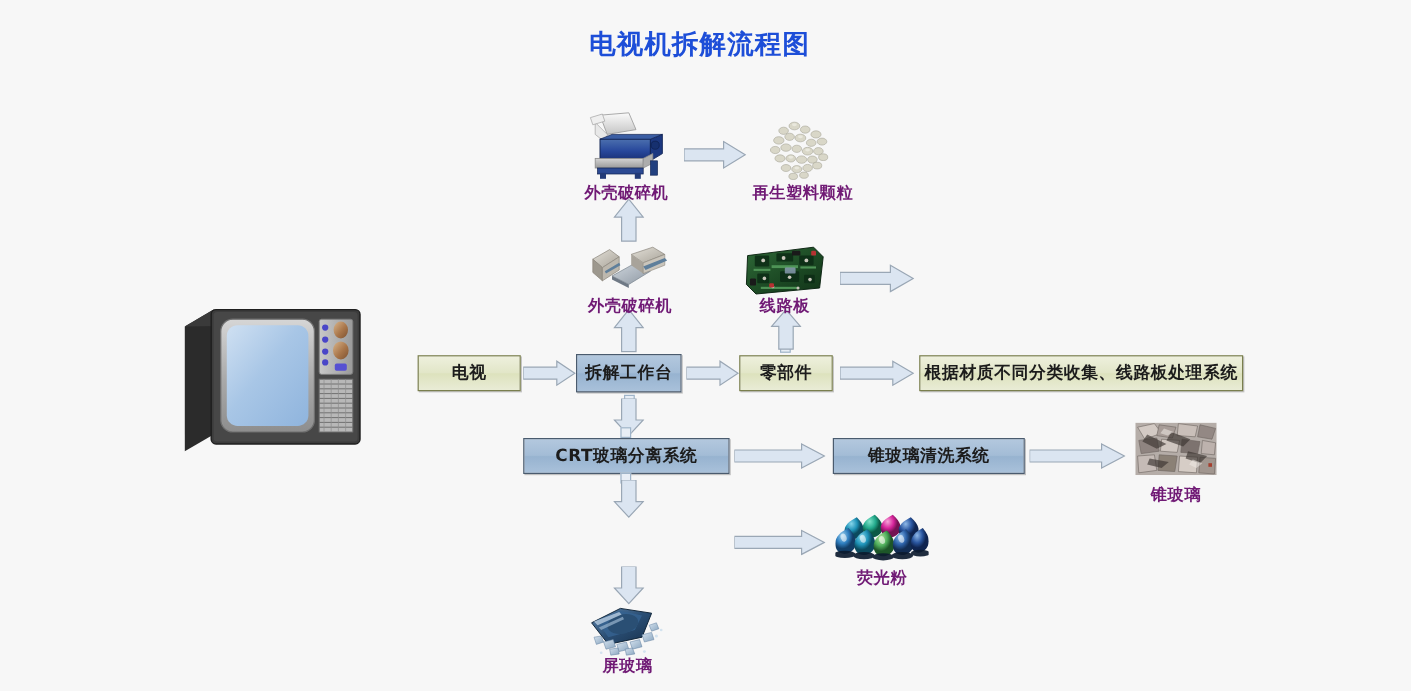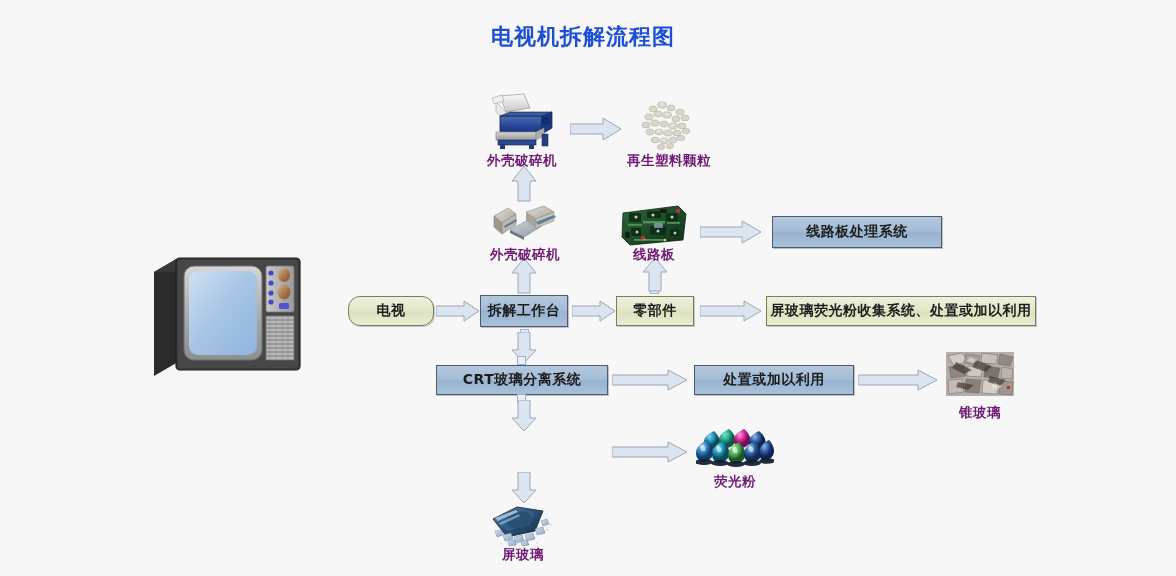--- a/index.html
+++ b/index.html
@@ -151,21 +151,21 @@
       </g>
       <g stroke="#8e8e8e" stroke-width=".6">
         <line x1="122" y1="66" x2="122" y2="110"></line>
           <line x1="128" y1="66" x2="128" y2="110"></line>
         <line x1="134" y1="66" x2="134" y2="110"></line>
           <line x1="140" y1="66" x2="140" y2="110"></line>
       </g>
     </svg>
   </div>
 
-  <div class="abs node olive" style="left:348px; top:296px; width:86px; height:30px;border-radius:12px;">
+  <div class="abs node olive" style="left:348px; top:296px; width:86px; height:30px;">
     <span>电视</span>
   </div>
 
   <div class="abs arrow" style="left:436px; top:300px;">
     <svg width="44" height="22" viewBox="0 0 44 22">
       <polygon points="0,6 28,6 28,1 43,11 28,21 28,16 0,16" fill="#dbe5f1" stroke="#9aa7b5" stroke-width="1"></polygon>
     </svg>
   </div>
 
   <div class="abs node blue" style="left:480px; top:295px; width:88px; height:32px;">
@@ -185,21 +185,21 @@
   </div>
   <div class="abs nub" style="left:650px; top:285px;"></div>
 
   <div class="abs arrow" style="left:700px; top:300px;">
     <svg width="62" height="22" viewBox="0 0 62 22">
       <polygon points="0,6 44,6 44,1 61,11 44,21 44,16 0,16" fill="#dbe5f1" stroke="#9aa7b5" stroke-width="1"></polygon>
     </svg>
   </div>
 
   <div class="abs node olive" style="left:766px; top:296px; width:270px; height:30px;">
-    <span>屏玻璃荧光粉收集系统、处置或加以利用</span>
+    <span>根据材质不同分类收集、线路板处理系统</span>
   </div>
 
   <div class="abs arrow" style="left:511px; top:258px;">
     <svg width="26" height="36" viewBox="0 0 26 36">
       <polygon points="13,0 25,15 19,15 19,35 7,35 7,15 1,15" fill="#dbe5f1" stroke="#9aa7b5" stroke-width="1"></polygon>
     </svg>
   </div>
 
   <div class="abs pic" style="left:492px; top:204px; width:66px; height:38px;">
     <svg width="66" height="38" viewBox="0 0 66 38">
@@ -379,44 +379,41 @@
   <div class="abs caption" style="left:614px; top:246px; width:80px;">
     <span>线路板</span>
   </div>
 
   <div class="abs arrow" style="left:700px; top:220px;">
     <svg width="62" height="24" viewBox="0 0 62 24">
       <polygon points="0,7 42,7 42,1 61,12 42,23 42,17 0,17" fill="#dbe5f1" stroke="#9aa7b5" stroke-width="1"></polygon>
     </svg>
   </div>
 
-  <div class="abs node blue" style="left:772px; top:216px; width:170px; height:32px;">
-    <span>线路板处理系统</span>
-  </div>
 
   <div class="abs arrow" style="left:511px; top:332px;">
     <svg width="26" height="32" viewBox="0 0 26 32">
       <polygon points="7,0 19,0 19,18 25,18 13,31 1,18 7,18" fill="#dbe5f1" stroke="#9aa7b5" stroke-width="1"></polygon>
     </svg>
   </div>
 
   <div class="abs node blue" style="left:436px; top:365px; width:172px; height:30px;">
     <span>CRT玻璃分离系统</span>
   </div>
   <div class="abs nub" style="left:517px; top:356px;"></div>
   <div class="abs nub" style="left:517px; top:394px;"></div>
 
   <div class="abs arrow" style="left:612px; top:369px;">
     <svg width="76" height="22" viewBox="0 0 76 22">
       <polygon points="0,6 56,6 56,1 75,11 56,21 56,16 0,16" fill="#dbe5f1" stroke="#9aa7b5" stroke-width="1"></polygon>
     </svg>
   </div>
 
   <div class="abs node blue" style="left:694px; top:365px; width:160px; height:30px;">
-    <span>处置或加以利用</span>
+    <span>锥玻璃清洗系统</span>
   </div>
 
   <div class="abs arrow" style="left:858px; top:369px;">
     <svg width="80" height="22" viewBox="0 0 80 22">
       <polygon points="0,6 60,6 60,1 79,11 60,21 60,16 0,16" fill="#dbe5f1" stroke="#9aa7b5" stroke-width="1"></polygon>
     </svg>
   </div>
 
   <div class="abs pic" style="left:946px; top:352px; width:68px; height:44px;">
     <svg width="68" height="44" viewBox="0 0 68 44">

